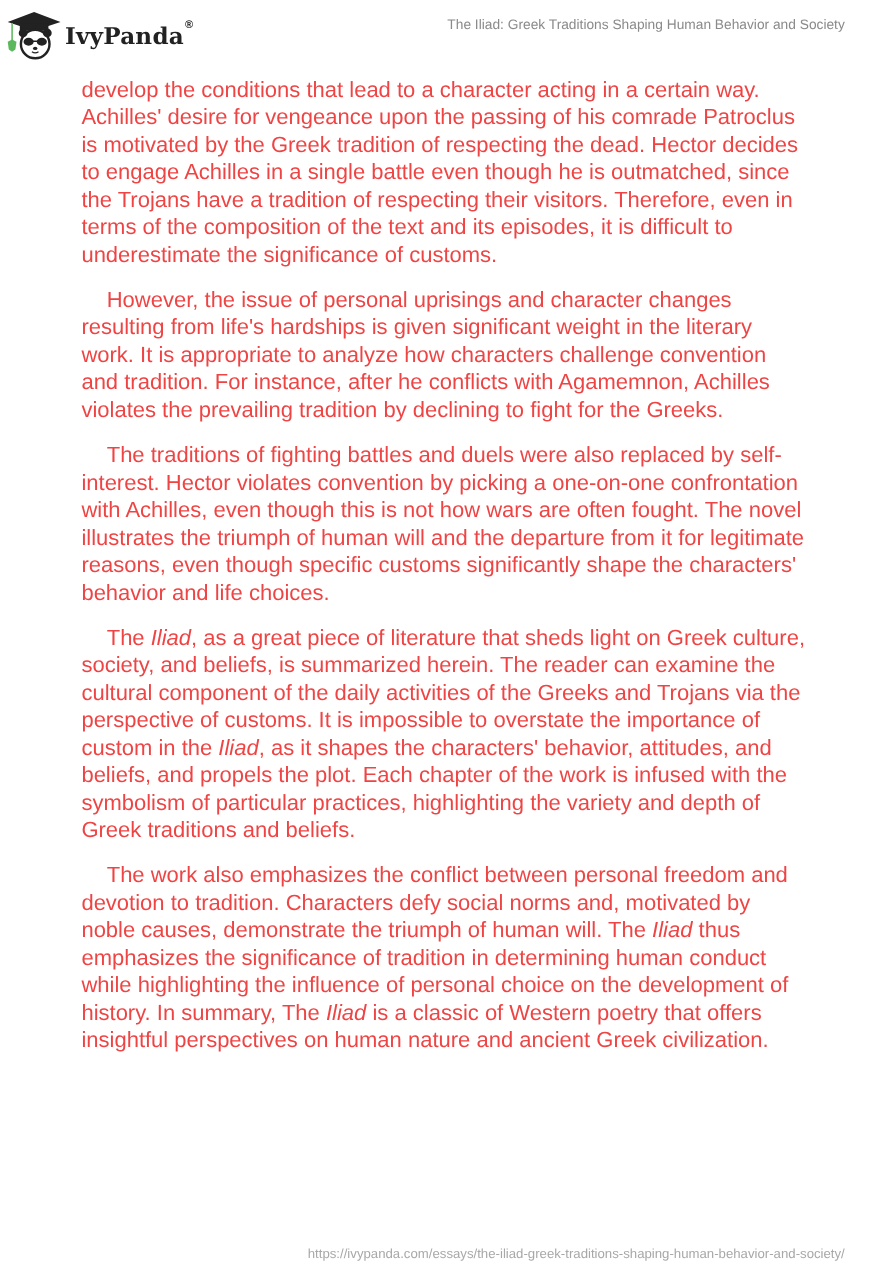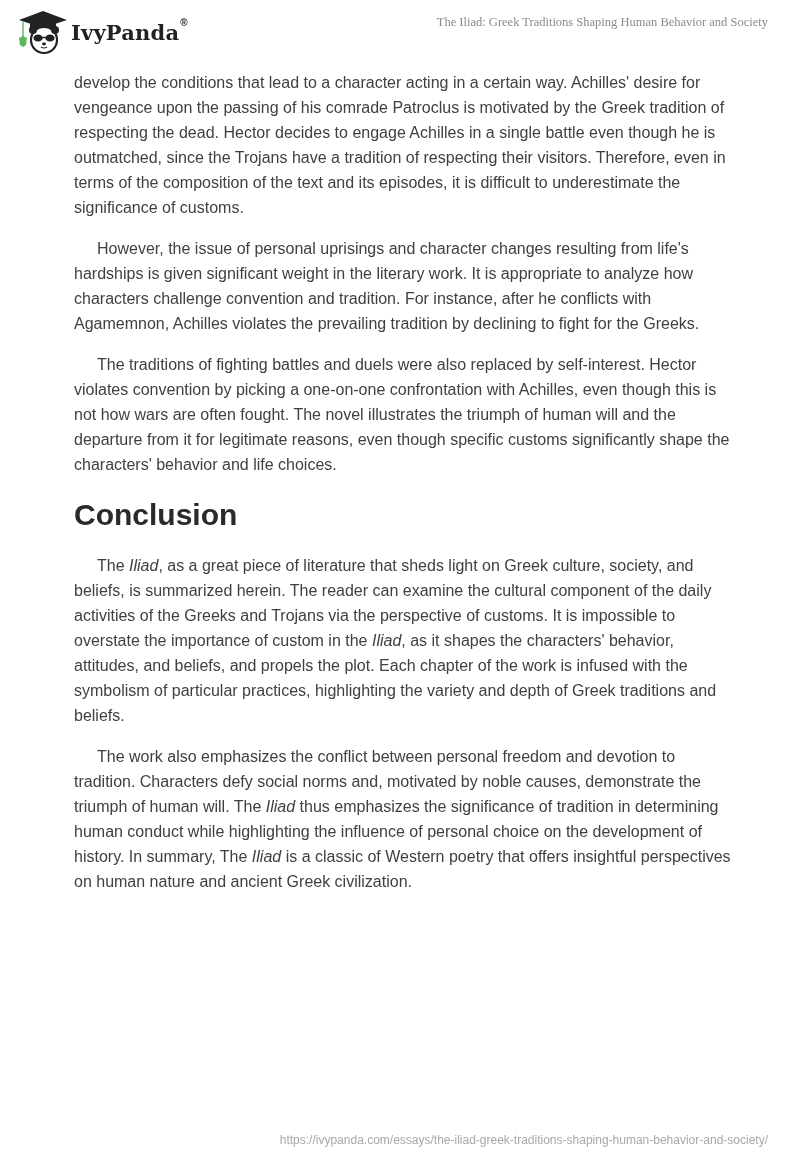--- a/index.html
+++ b/index.html
@@ -16,21 +16,21 @@
       color: #333333;
     }
     .header {
       position: absolute;
       left: 0; top: 0;
       width: 800px;
       height: 60px;
     }
     .logo {
       position: absolute;
-      left: 13px;
+      left: 1px;
       top: 7px;
       display: flex;
       align-items: center;
       text-decoration: none;
       text-align: right;
     }
     .logo-mark {
       width: 56px;
       height: 48px;
       display: block;
@@ -55,33 +55,32 @@
       font-family: "Liberation Sans", sans-serif;
       font-weight: bold;
     }
     .doc-title {
       position: absolute;
       right: 32px;
       top: 15px;
       font-size: 12.5px;
       color: #8a8a8a;
       white-space: nowrap;
-      font-family: Liberation Serif, serif;
     }
     .content {
       position: absolute;
       left: 74px;
       top: 70px;
       width: 660px;
     }
     .content p {
       margin: 0 0 16px 0;
-      font-size: 16px;
+      font-size: 20px;
       line-height: 25px;
-      color: #404040;
+      color: #ef4444;
     }
     .content p.indent {
       text-indent: 23px;
     }
     .content p.cont {
       text-indent: 0;
     }
     .content h2 {
       font-size: 30px;
       font-weight: bold;
@@ -130,20 +129,19 @@
     <span class="logo-text"><span>IvyPanda</span><span class="logo-reg">®</span></span>
   </a>
   <div class="doc-title">The Iliad: Greek Traditions Shaping Human Behavior and Society</div>
 </div>
 
 <div class="content">
   <p class="cont">develop the conditions that lead to a character acting in a certain way. Achilles' desire for vengeance upon the passing of his comrade Patroclus is motivated by the Greek tradition of respecting the dead. Hector decides to engage Achilles in a single battle even though he is outmatched, since the Trojans have a tradition of respecting their visitors. Therefore, even in terms of the composition of the text and its episodes, it is difficult to underestimate the significance of customs.</p>
   <p class="indent">However, the issue of personal uprisings and character changes resulting from life's hardships is given significant weight in the literary work. It is appropriate to analyze how characters challenge convention and tradition. For instance, after he conflicts with Agamemnon, Achilles violates the prevailing tradition by declining to fight for the Greeks.</p>
   <p class="indent">The traditions of fighting battles and duels were also replaced by self-interest. Hector violates convention by picking a one-on-one confrontation with Achilles, even though this is not how wars are often fought. The novel illustrates the triumph of human will and the departure from it for legitimate reasons, even though specific customs significantly shape the characters' behavior and life choices.</p>
 
-  <h2>Conclusion</h2>
 
   <p class="indent"><span>The </span><em>Iliad</em><span>, as a great piece of literature that sheds light on Greek culture, society, and beliefs, is summarized herein. The reader can examine the cultural component of the daily activities of the Greeks and Trojans via the perspective of customs. It is impossible to overstate the importance of custom in the </span><em>Iliad</em><span>, as it shapes the characters' behavior, attitudes, and beliefs, and propels the plot. Each chapter of the work is infused with the symbolism of particular practices, highlighting the variety and depth of Greek traditions and beliefs.</span></p>
 
   <p class="indent"><span>The work also emphasizes the conflict between personal freedom and devotion to tradition. Characters defy social norms and, motivated by noble causes, demonstrate the triumph of human will. The </span><em>Iliad</em><span> thus emphasizes the significance of tradition in determining human conduct while highlighting the influence of personal choice on the development of history. In summary, The </span><em>Iliad</em><span> is a classic of Western poetry that offers insightful perspectives on human nature and ancient Greek civilization.</span></p>
 </div>
 
 <a class="footer-url">https://ivypanda.com/essays/the-iliad-greek-traditions-shaping-human-behavior-and-society/</a>
 
 </body></html>

